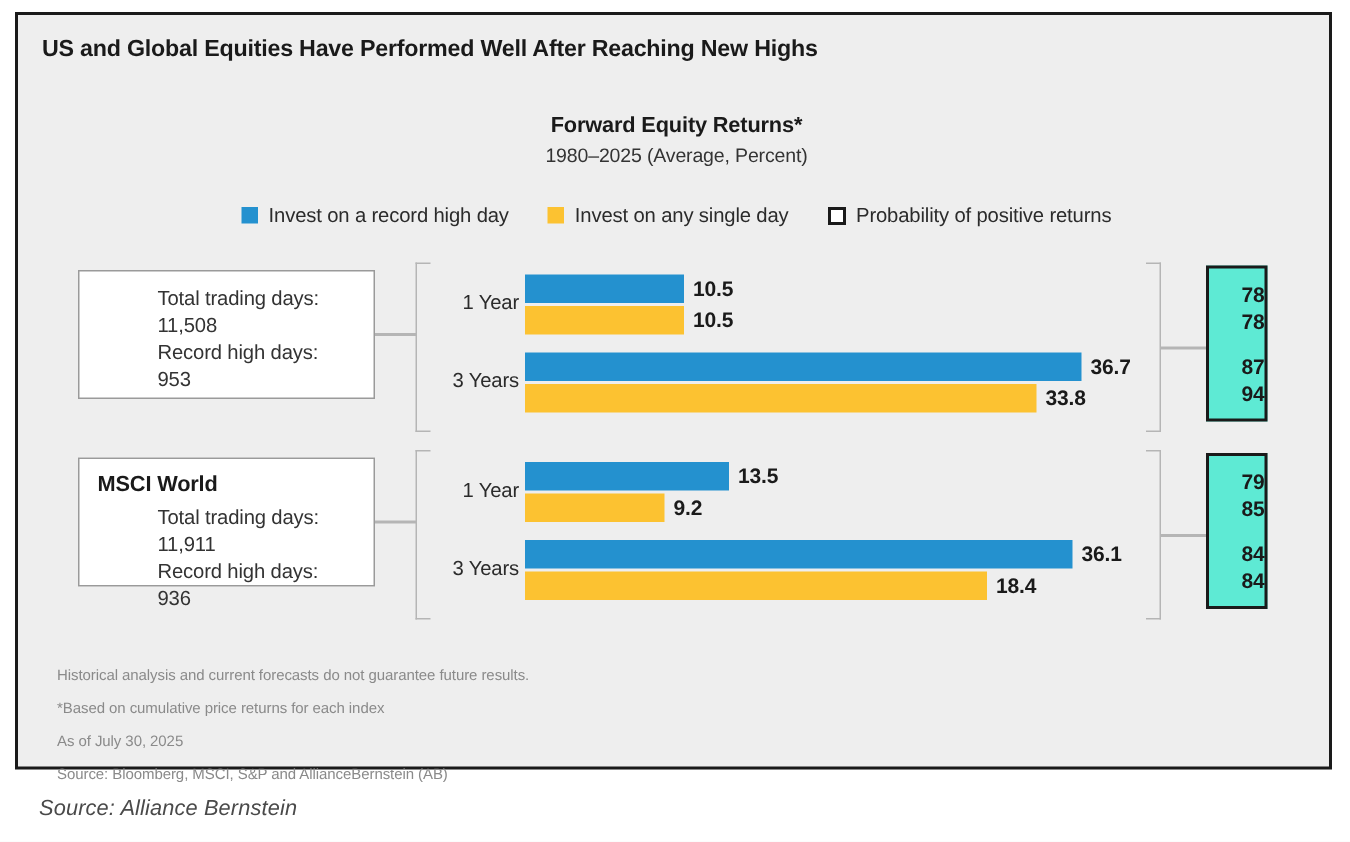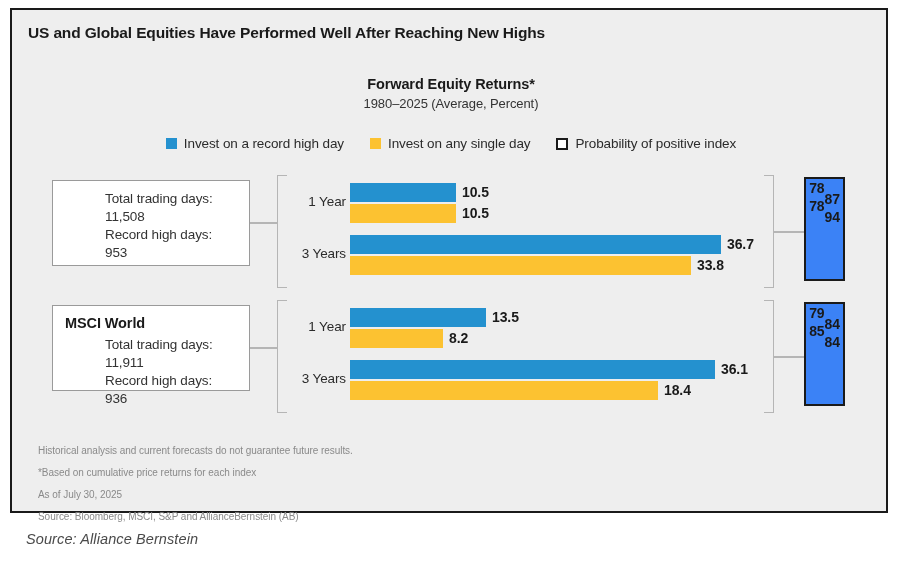--- a/index.html
+++ b/index.html
@@ -241,25 +241,25 @@
   }
 
   
   .prob-box {
     position: absolute;
     left: 792px;
     top: 2px;
     width: 41px;
     height: 104px;
     box-sizing: border-box;
-    background: #3b82f6;
+    background: #5eead4;
     border: 2.5px solid #1a1a1a;
     display: flex;
-    flex-direction: row;
-    align-items: flex-start;
+    flex-direction: column;
+    align-items: flex-end;
     justify-content: center;
   }
   .prob-pair {
     display: flex;
     flex-direction: column;
     align-items: center;
   }
   .prob-pair + .prob-pair { margin-top: 11px; }
   .prob-val {
     font-size: 14px;
@@ -315,21 +315,21 @@
       <div class="legend-item">
         <span class="legend-swatch" style="background:#2491cf"></span>
         <span>Invest on a record high day</span>
       </div>
       <div class="legend-item">
         <span class="legend-swatch" style="background:#fcc231"></span>
         <span>Invest on any single day</span>
       </div>
       <div class="legend-item">
         <span class="legend-swatch hollow"></span>
-        <span>Probability of positive index</span>
+        <span>Probability of positive returns</span>
       </div>
     </div>
 
     <div class="index-group" id="group-sp500">
 
       <div class="label-card">
         <div class="label-card-line">Total trading days: 11,508</div>
         <div class="label-card-line">Record high days: 953</div>
       </div>
 
@@ -399,21 +399,21 @@
 
         <div class="period-row r1">
           <div class="period-label">1 Year</div>
           <div class="bars">
             <div class="bar-line">
               <div class="bar blue" style="width:136px"></div>
               <div class="bar-value" style="left:142px">13.5</div>
             </div>
             <div class="bar-line">
               <div class="bar yellow" style="width:93px"></div>
-              <div class="bar-value" style="left:99px">8.2</div>
+              <div class="bar-value" style="left:99px">9.2</div>
             </div>
           </div>
         </div>
 
         <div class="period-row r2">
           <div class="period-label">3 Years</div>
           <div class="bars">
             <div class="bar-line">
               <div class="bar blue" style="width:365px"></div>
               <div class="bar-value" style="left:371px">36.1</div>

